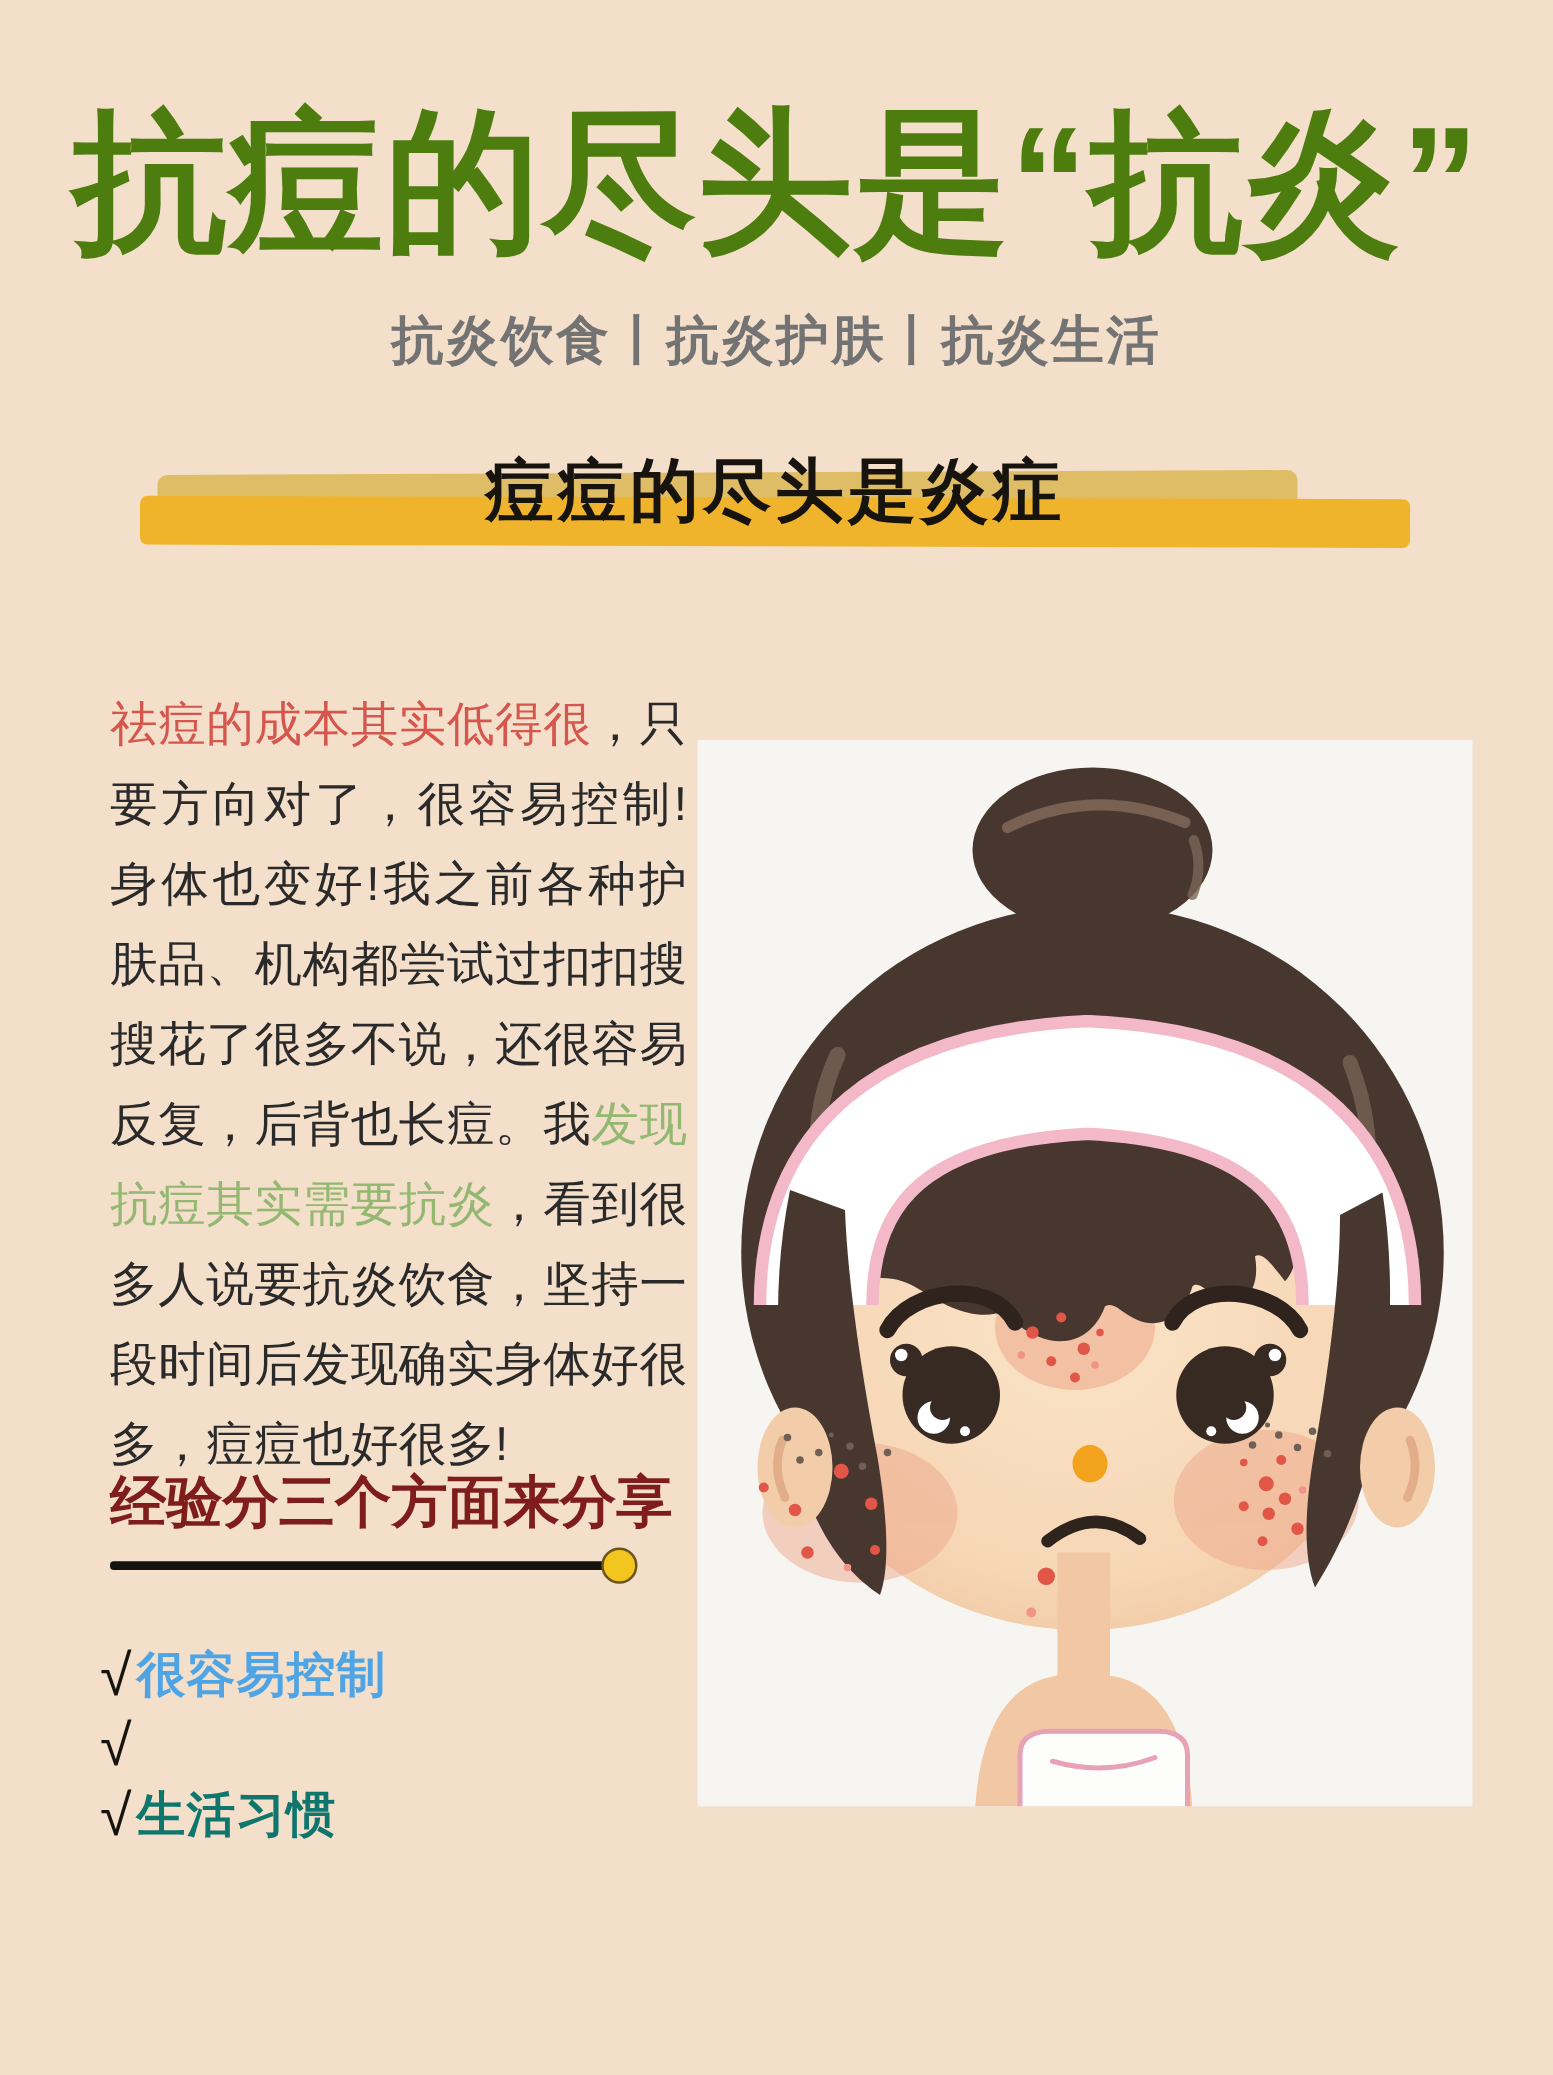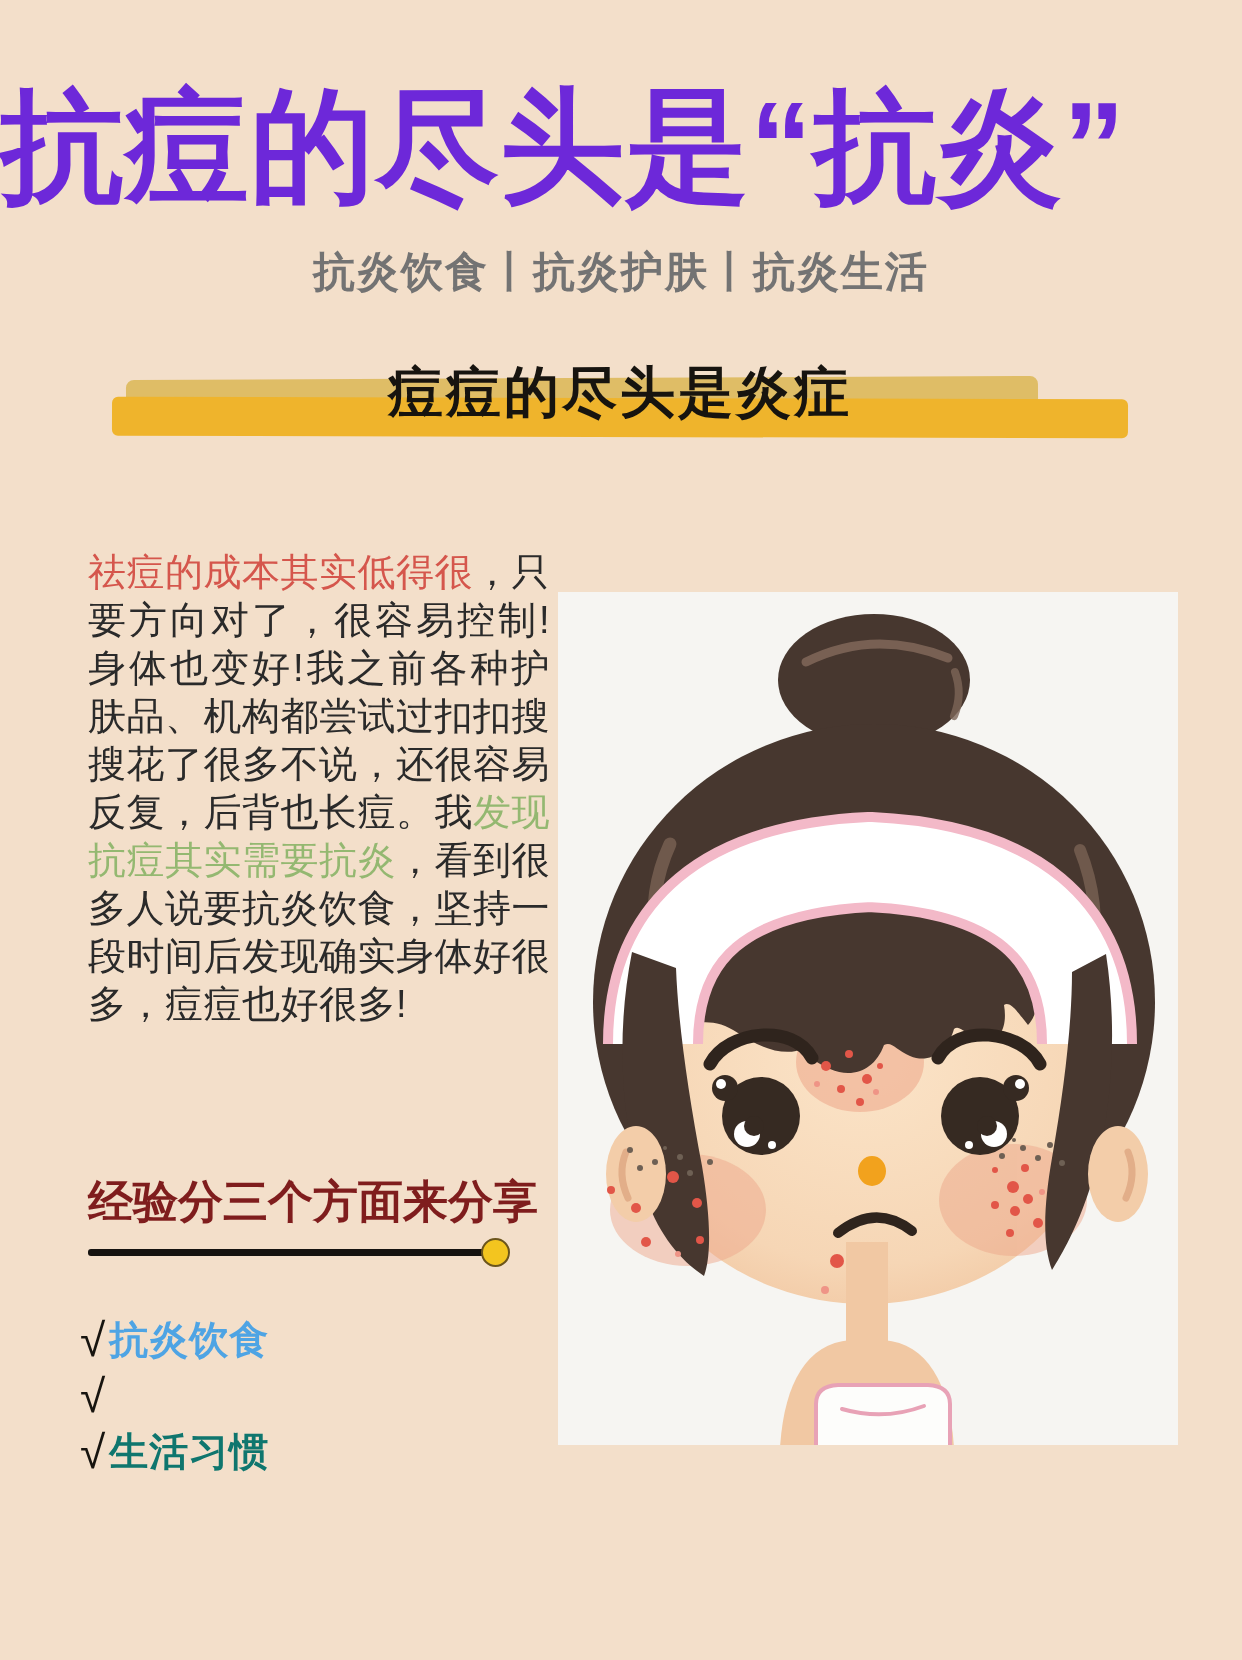--- a/index.html
+++ b/index.html
@@ -3,21 +3,21 @@
 <meta charset="utf-8">
 <style>
   html,body{margin:0;padding:0;}
   body{font-family:"Liberation Sans", sans-serif; background:#8a8a8a;}
   .page{
     position:relative; width:1242px; height:1660px; margin:0 auto;
     background:#f3dfca; overflow:hidden;
   }
   .title{
     position:absolute; top:72px; left:0; width:1242px;
-    text-align:left; font-size:124px; font-weight:900; color:#6d28d9;
+    text-align:center; font-size:124px; font-weight:900; color:#4d7c0f;
     letter-spacing:1px; line-height:1.2; white-space:nowrap;
   }
   .subtitle{
     position:absolute; top:244px; left:0; width:1242px;
     text-align:center; font-size:42px; font-weight:700; color:#737373;
     letter-spacing:2px;
   }
   .banner{ position:absolute; top:356px; left:112px; width:1016px; height:84px; }
   .banner .strip-muted{
     position:absolute; left:14px; top:22px; width:912px; height:31px;
@@ -27,21 +27,21 @@
     position:absolute; left:0px; top:42px; width:1016px; height:39px;
     background:#efb42c; border-radius:6px; transform:rotate(0.15deg);
   }
   .banner .banner-text{
     position:absolute; left:0; top:0; width:100%;
     text-align:center; font-size:55px; font-weight:800; color:#17140f;
     letter-spacing:3px;
   }
   .intro{
     position:absolute; left:88px; top:512px; width:462px;
-    font-size:38px; line-height:48px; font-weight:500; color:#2a2a2a;
+    font-size:38px; line-height:64px; font-weight:500; color:#2a2a2a;
     text-align:justify; letter-spacing:0.5px;margin-top:36px;
   }
   .share-heading{
     position:absolute; left:88px; top:1172px;
     font-size:45px; font-weight:700; color:#7f1d1d; letter-spacing:0px;
   }
   .divider-line{
     position:absolute; left:88px; top:1249px; width:400px; height:7px;
     background:#151310; border-radius:3px;
   }
@@ -77,21 +77,21 @@
 
   <p class="intro" id="intro"><span style="color: rgb(213, 86, 76);">祛痘的成本其实低得很</span><span style="color: rgb(42, 42, 42);">，只要方向对了，很容易控制!身体也变好!我之前各种护肤品、机构都尝试过扣扣搜搜花了很多不说，还很容易反复，后背也长痘。我</span><span style="color: rgb(148, 184, 113);">发现抗痘其实需要抗炎</span><span style="color: rgb(42, 42, 42);">，看到很多人说要抗炎饮食，坚持一段时间后发现确实身体好很多，痘痘也好很多!</span></p>
 
   <div class="share-heading">经验分三个方面来分享</div>
   <div class="divider-line"></div>
   <div class="divider-dot"></div>
 
   <div class="checklist" id="checklist">
       <div class="check-item">
         <span class="check">√</span>
-        <span class="label" style="color: rgb(78, 164, 228);">抗炎饮食</span>
+        <span class="label" style="color: rgb(78, 164, 228);">很容易控制</span>
       </div>
       <div class="check-item">
         <span class="check">√</span>
       </div>
       <div class="check-item">
         <span class="check">√</span>
         <span class="label" style="color: #0f766e;">生活习惯</span>
       </div>
     </div>
 

